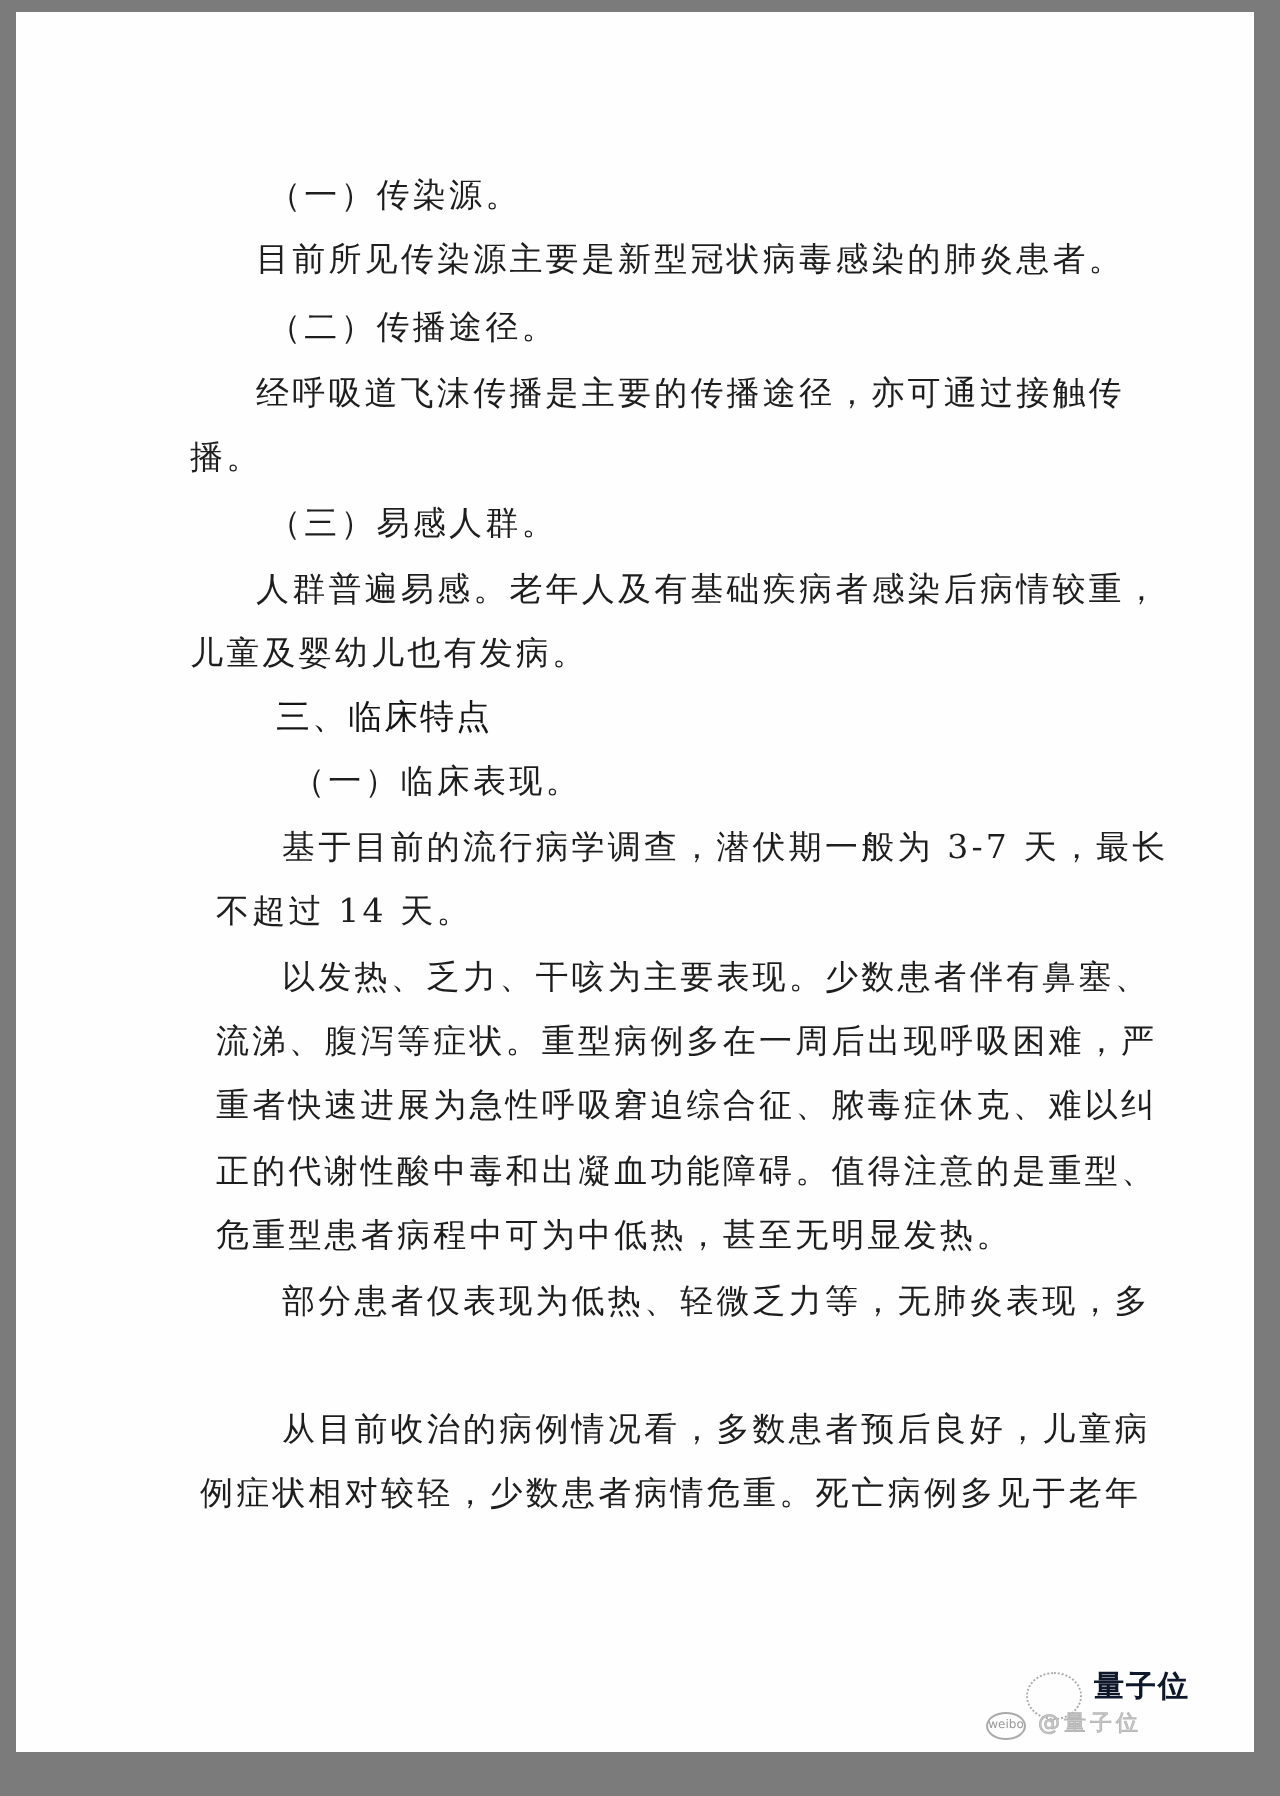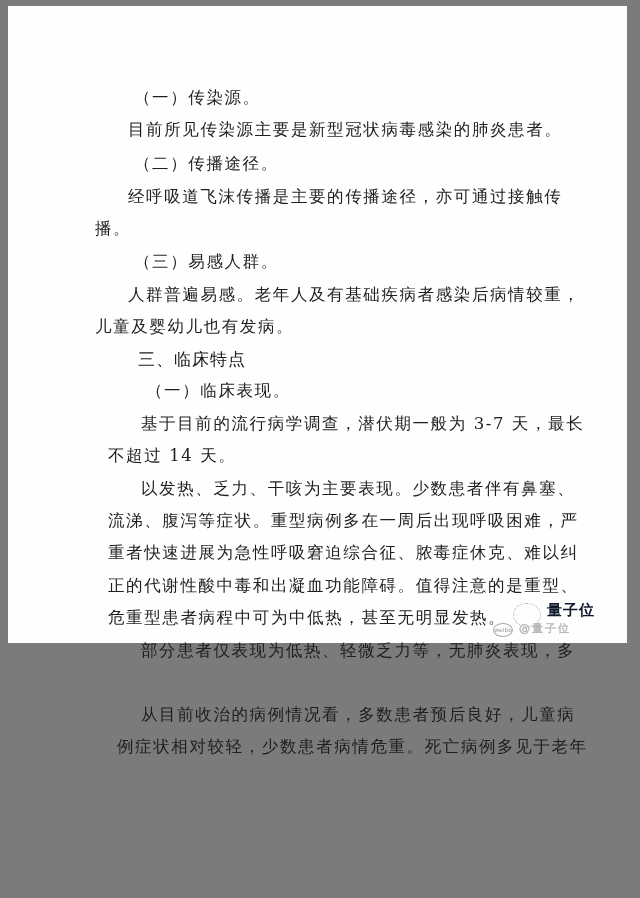--- a/index.html
+++ b/index.html
@@ -1,21 +1,21 @@
 <!DOCTYPE html>
 <html><head>
 <meta charset="utf-8">
 <style>
   html, body { margin:0; padding:0; }
   body {
     width:640px; height:898px; background:#7b7b7b; position:relative; overflow:hidden;
     font-family: "DejaVu Serif", "Liberation Serif", serif;
   }
   .page {
-    position:absolute; left:8px; top:6px; width:619px; height:637px;
+    position:absolute; left:8px; top:6px; width:619px; height:870px;
     background:#fefefe;
   }
   .line {
     position:absolute; left:0; white-space:nowrap;
     font-size:16.5px; color:#1e1e1e; letter-spacing:1.6px;
     line-height:20px;
   }
   .heading {
     font-family: "DejaVu Sans", "Liberation Sans", sans-serif;
     font-size:17px; color:#151515; letter-spacing:1px;text-align:right;
@@ -59,21 +59,21 @@
   <div class="line" style="left:138px; top:375px;">（一）临床表现。</div>
   <div class="line" style="left:133px; top:408px;">基于目前的流行病学调查，潜伏期一般为 3-7 天，最长</div>
   <div class="line" style="left:100px; top:440px;">不超过 14 天。</div>
   <div class="line" style="left:133px; top:473px;">以发热、乏力、干咳为主要表现。少数患者伴有鼻塞、</div>
   <div class="line" style="left:100px; top:505px;">流涕、腹泻等症状。重型病例多在一周后出现呼吸困难，严</div>
   <div class="line" style="left:100px; top:537px;">重者快速进展为急性呼吸窘迫综合征、脓毒症休克、难以纠</div>
   <div class="line" style="left:100px; top:570px;">正的代谢性酸中毒和出凝血功能障碍。值得注意的是重型、</div>
   <div class="line" style="left:100px; top:602px;">危重型患者病程中可为中低热，甚至无明显发热。</div>
   <div class="line" style="left:133px; top:635px;">部分患者仅表现为低热、轻微乏力等，无肺炎表现，多</div>
   <div class="line" style="left:133px; top:699px;">从目前收治的病例情况看，多数患者预后良好，儿童病</div>
-  <div class="line" style="left:109px; top:731px;text-align:right;">例症状相对较轻，少数患者病情危重。死亡病例多见于老年</div>
+  <div class="line" style="left:92px; top:731px;text-align:right;">例症状相对较轻，少数患者病情危重。死亡病例多见于老年</div>
 
   <div class="watermark">
     <div class="wm-logo">weibo</div>
     <div class="wm-bubble"></div>
     <div class="wm-title">量子位</div>
     <div class="wm-sub">@量子位</div>
   </div>
 </div>
 
 </body></html>

